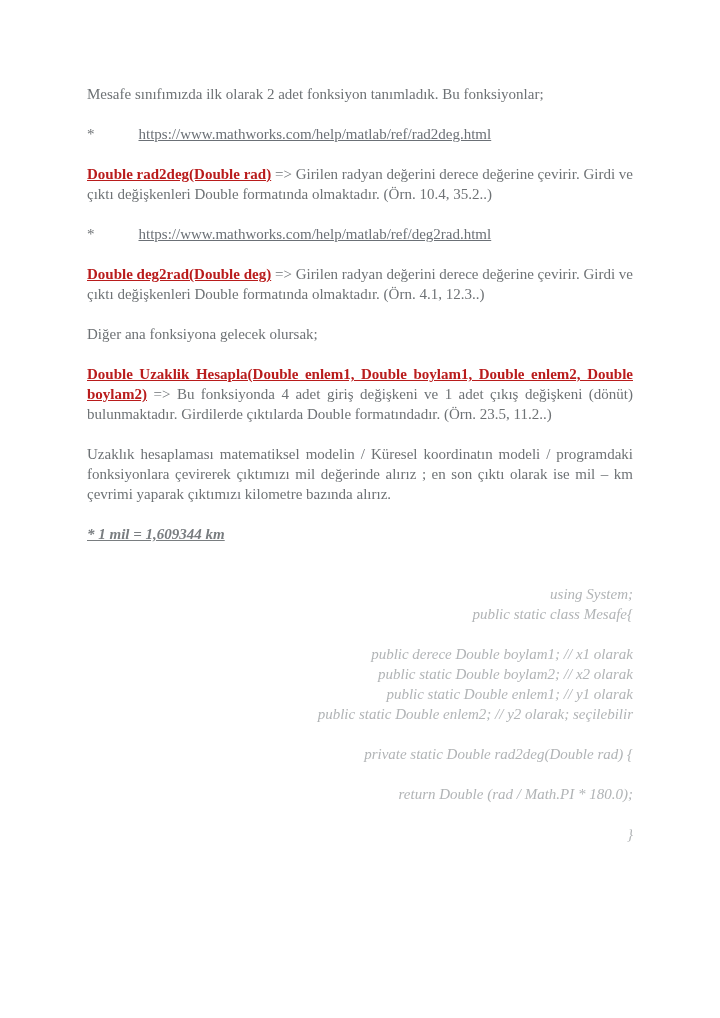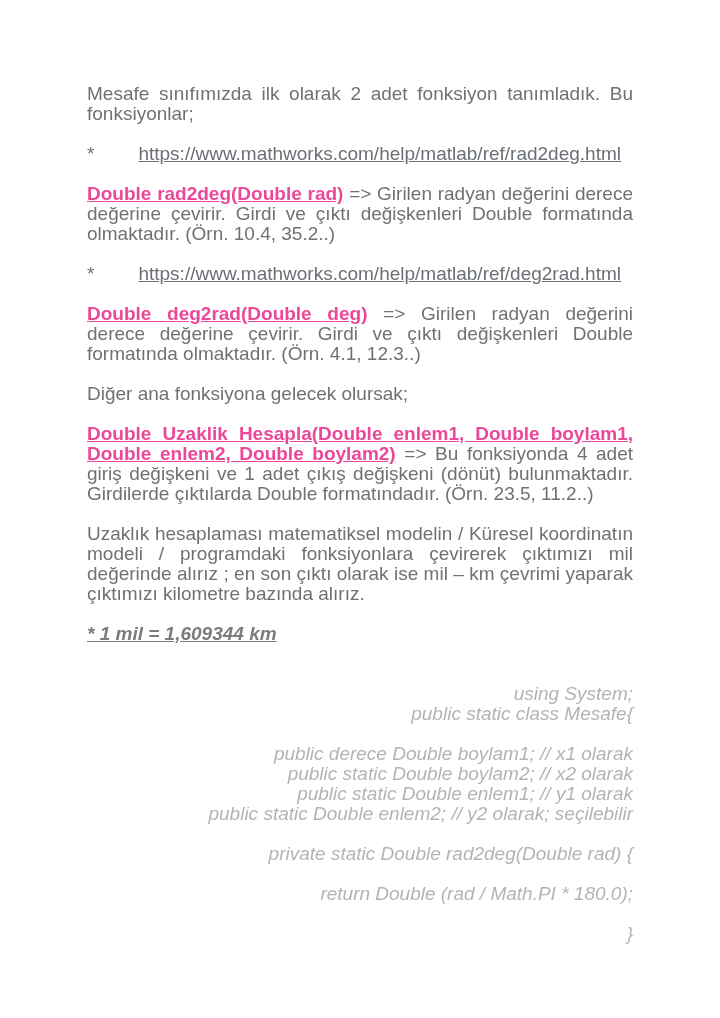--- a/index.html
+++ b/index.html
@@ -7,37 +7,37 @@
     padding: 0;
     background: #ffffff;
   }
   .page {
     position: relative;
     width: 720px;
     height: 1018px;
     box-sizing: border-box;
     padding: 84px 87px 0 87px;
     background: #ffffff;
-    font-family: Liberation Sans, sans-serif;
-    font-size: 19px;
+    font-family: Liberation Serif, serif;
+    font-size: 15px;
     line-height: 20px;
     color: #6e7275;
     overflow: hidden;
   }
   .para {
     margin: 20px 0 0 0;
     text-align: justify;
   }
   .para.first {
     margin-top: 0;
   }
   .func-signature {
     font-weight: bold;
     text-decoration: underline;
-    color: #ec4899;
+    color: #b91c1c;
   }
   .hyperlink {
     text-decoration: underline;
     color: #6b7076;
     cursor: pointer;
     padding-left: 44px;
   }
   .link-prefix {
     color: #6e7275;
   }

